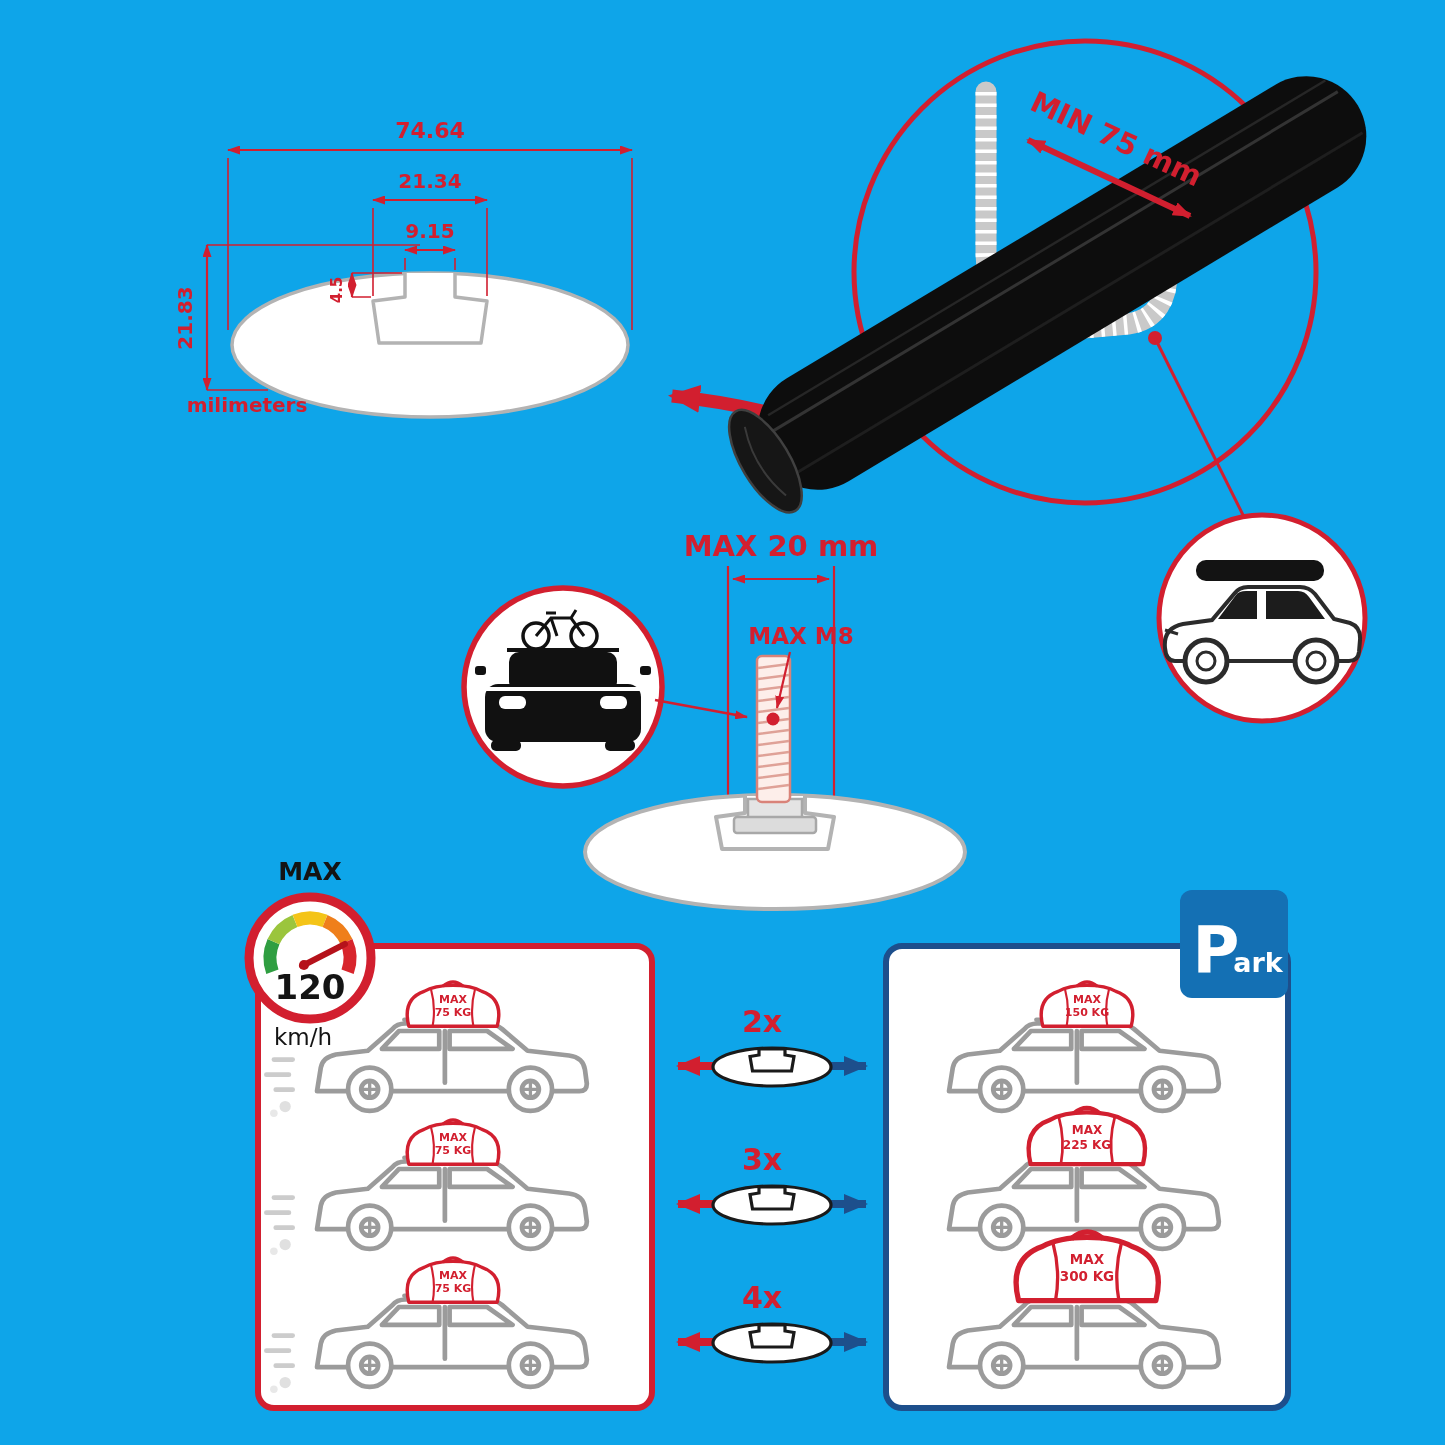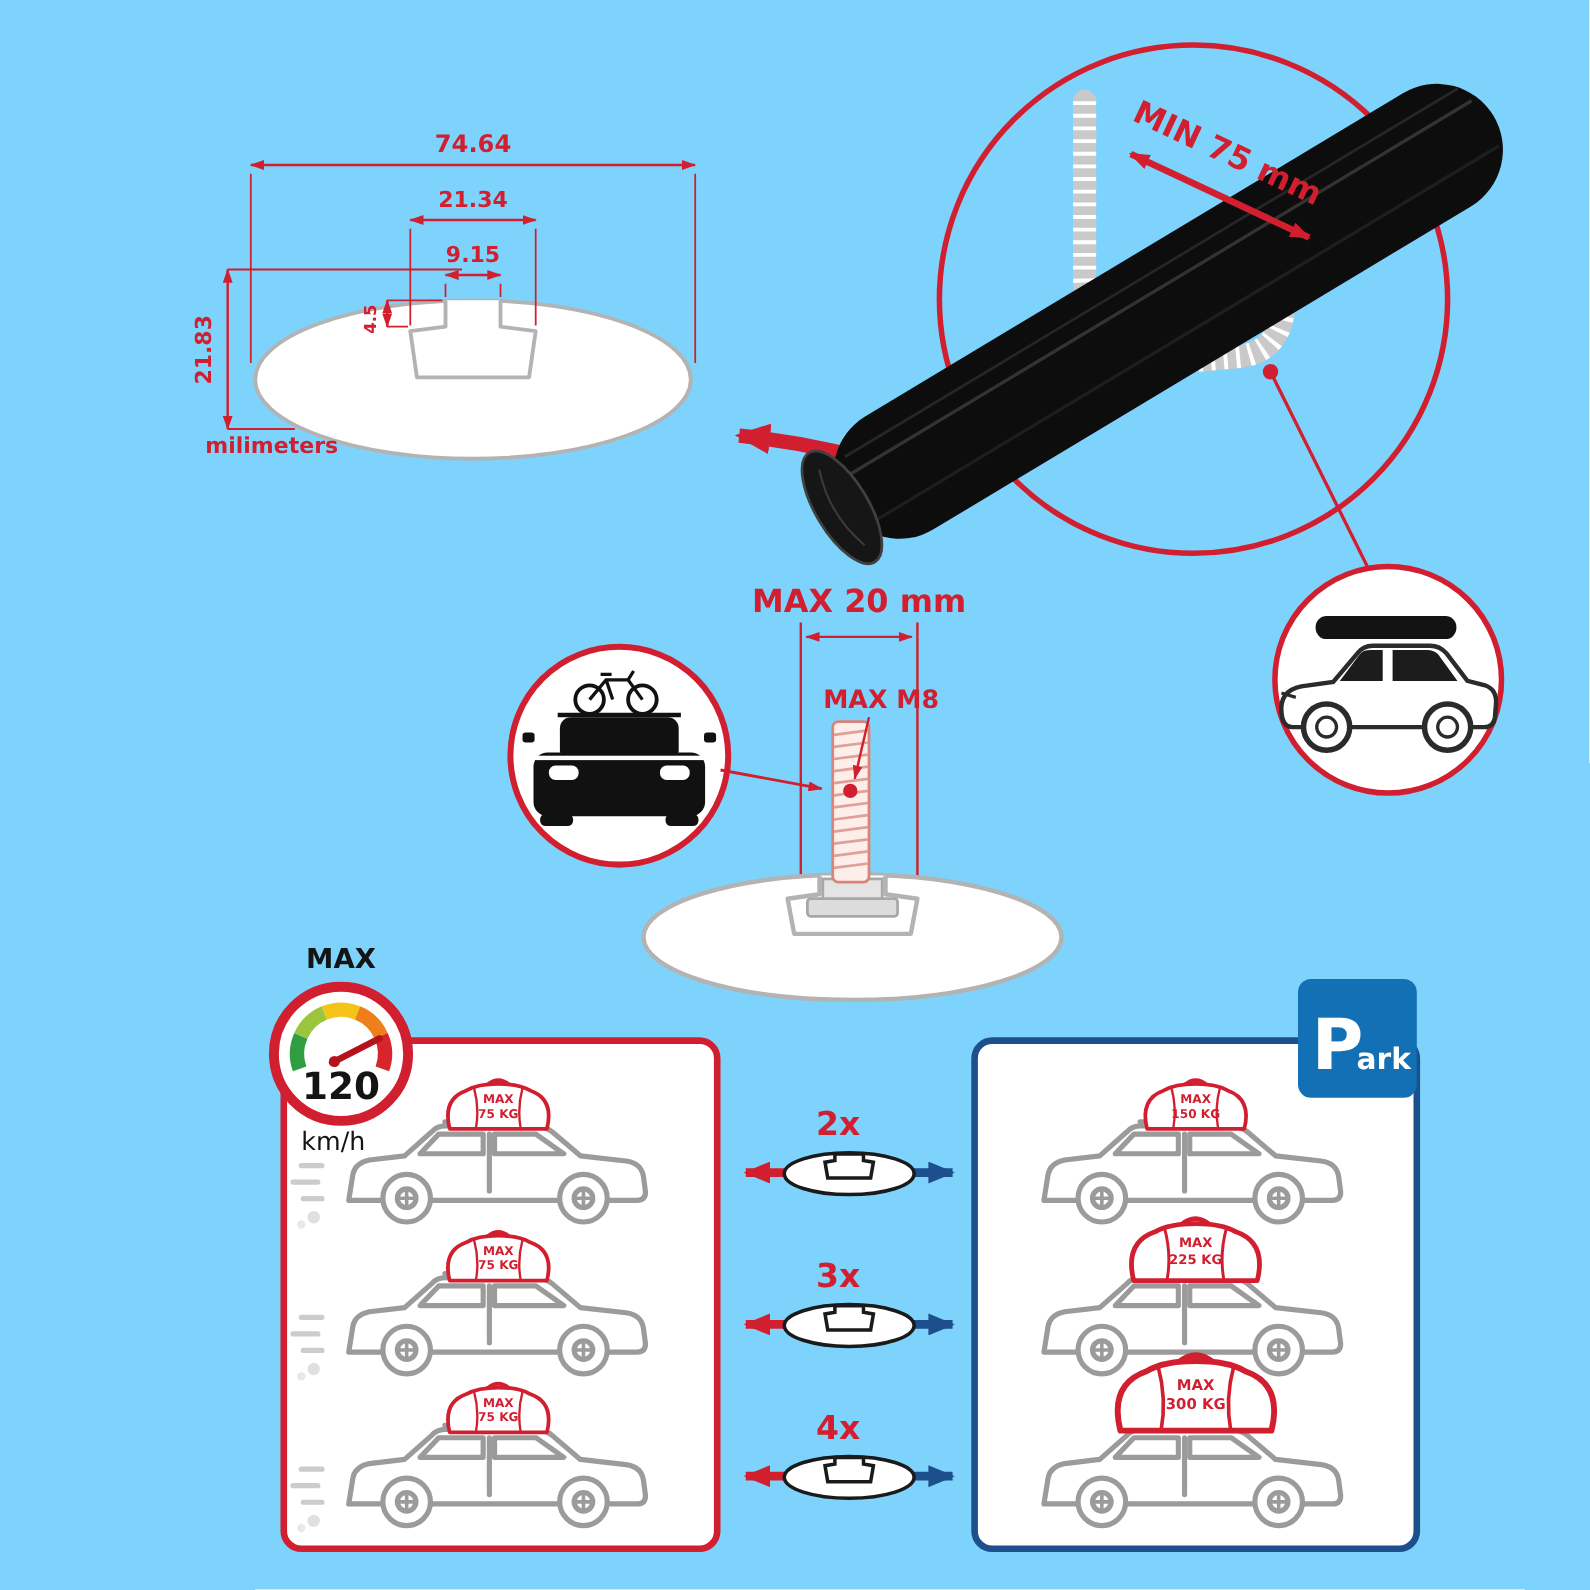--- a/index.html
+++ b/index.html
@@ -1,16 +1,16 @@
 <!DOCTYPE html>
 <html><head>
 <meta charset="utf-8">
 <style>
   html,body{margin:0;padding:0;background:#fff;}
-  .canvas{position:relative;width:1445px;height:1445px;background:#7dd3fc;overflow:hidden;}
+  .canvas{position:relative;width:1445px;height:1445px;background:#0ea5e9;overflow:hidden;}
   svg text{font-family:"DejaVu Sans","Liberation Sans",sans-serif;text-anchor:middle;}
   .dim{fill:#d21f2f;font-size:20px;font-weight:600;}
   .dim-lg{fill:#d21f2f;font-size:22px;font-weight:600;}
   .dim-sm{fill:#d21f2f;font-size:15px;font-weight:600;}
   .red-big{fill:#d21f2f;font-size:29px;font-weight:700;}
   .red-md{fill:#d21f2f;font-size:23px;font-weight:700;}
   .mult{fill:#d21f2f;font-size:30px;font-weight:700;}
   .blk-md{fill:#141414;font-size:25px;font-weight:700;}
   .blk-lg{fill:#141414;font-size:34px;font-weight:700;}
   .blk-sm{fill:#141414;font-size:23px;font-weight:400;}

